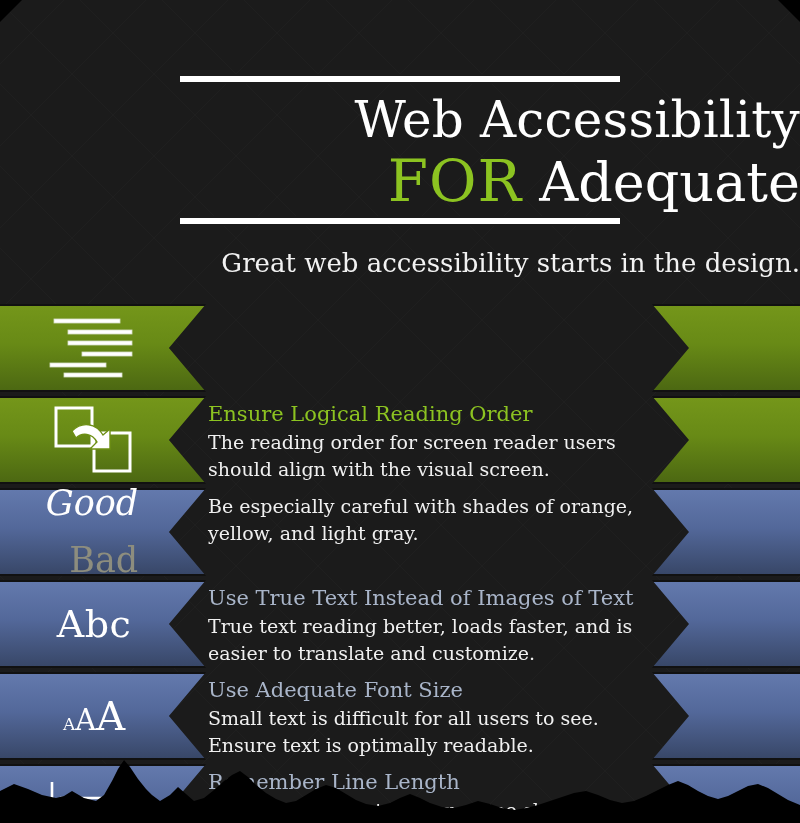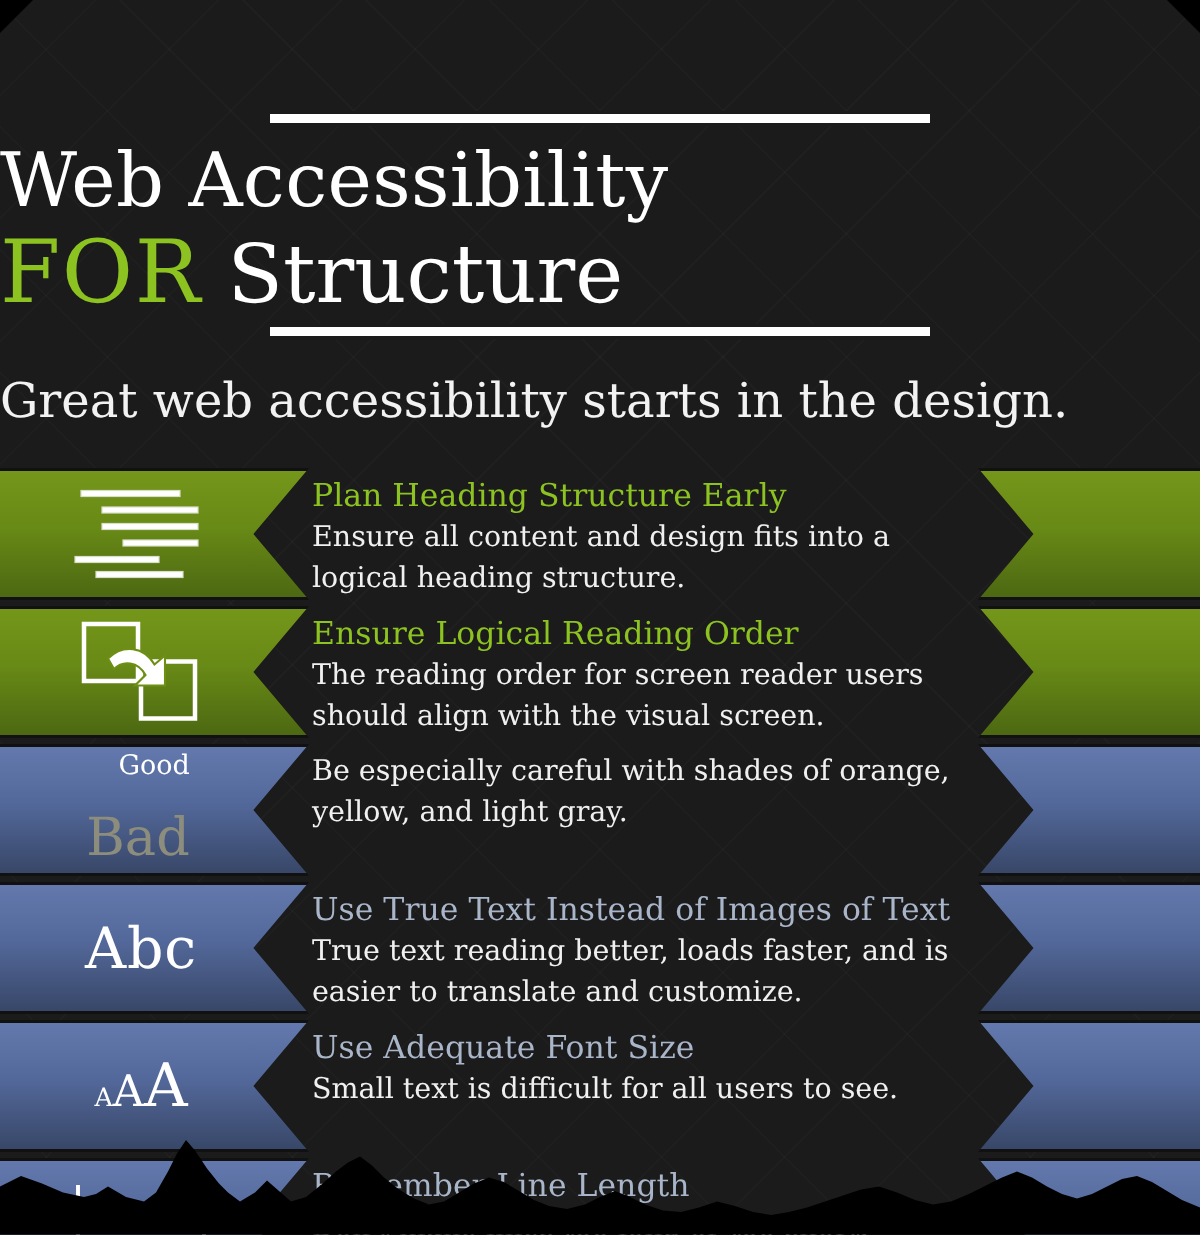--- a/index.html
+++ b/index.html
@@ -20,21 +20,21 @@
     background-color: #1b1b1b;
     background-image:
       repeating-linear-gradient(45deg, rgba(255,255,255,0.018) 0 1px, transparent 1px 58px),
       repeating-linear-gradient(-45deg, rgba(255,255,255,0.018) 0 1px, transparent 1px 58px);
   }
 
   
   .header {
     position: relative;
     padding-top: 74px;
-    text-align: left;
+    text-align: right;
     z-index: 4;
   }
   .rule {
     width: 440px;
     height: 6px;
     margin: 0 auto;
     background: #ffffff;
     border-top: 2px solid #1b1b1b;
     border-bottom: 2px solid #1b1b1b;
     box-sizing: content-box;
@@ -55,21 +55,21 @@
     color: #ffffff;
     white-space: nowrap;
   }
   .title-for {
     color: #8cc321;
     font-size: 58px;
     letter-spacing: 1px;
   }
   .subtitle {
     margin-top: 22px;
-    font-size: 32px;
+    font-size: 26px;
     color: #f2f2f2;
     white-space: nowrap;
   }
 
   
   .rows {
     position: relative;
     margin-top: 26px;
     z-index: 2;
   }
@@ -128,22 +128,23 @@
   }
   .icon-wrap svg { display: block; }
 
   .good-bad {
     text-align: right;
     line-height: 1.02;
     padding-right: 4px;
   }
   .good-bad .good {
     display: block;
-    font-size: 18px;
-    color: #ffffff;
+    font-size: 35px;
+    color: #ffffff;
+    font-style: italic;
   }
   .good-bad .bad {
     display: block;
     font-size: 35px;
     color: #8d8d7e;
     margin-top: 21px;
   }
   .abc-icon { font-size: 38px; color: #ffffff; letter-spacing: 0.5px; }
   .aaa-icon {
     display: flex;
@@ -205,21 +206,21 @@
 
 <div id="infographic">
 
   <div class="header">
     <div class="rule top"></div>
 
     <div class="title-line1">Web Accessibility</div>
 
     <div class="title-line2">
       <span class="title-for">FOR</span>
-      <span>Structure</span>
+      <span>Adequate</span>
     </div>
 
     <div class="rule bottom"></div>
 
     <div class="subtitle">Great web accessibility starts in the design.</div>
   </div>
 
   <div class="rows">
 
     <div class="row tight">
@@ -231,27 +232,20 @@
               <rect x="22" y="13" width="64" height="4"></rect>
               <rect x="22" y="24" width="64" height="4"></rect>
               <rect x="36" y="35" width="50" height="4"></rect>
               <rect x="4" y="46" width="56" height="4"></rect>
               <rect x="18" y="56" width="58" height="4"></rect>
             </g>
           </svg>
         </div>
       </div>
       <div class="band-right green"></div>
-      <div class="row-text">
-        <div class="row-head green-h">Plan Heading Structure Early</div>
-        <div class="row-body">
-          <span>Ensure all content and design fits into a</span>
-          <span>logical heading structure.</span>
-        </div>
-      </div>
     </div>
 
     <div class="row gap">
       <div class="band-left green">
         <div class="icon-wrap">
           <svg width="84" height="70" viewBox="0 0 84 70" aria-hidden="true">
             <rect x="4" y="3" width="36" height="38" fill="none" stroke="#ffffff" stroke-width="3"></rect>
             <rect x="42" y="28" width="36" height="38" fill="none" stroke="#ffffff" stroke-width="3"></rect>
             <path d="M20 26 C30 16, 44 18, 51 30 L58 24 L58 44 L38 44 L45 37 C40 28, 30 27, 24 33 Z" fill="#ffffff" stroke="#6d8f14" stroke-width="1.4"></path>
           </svg>
@@ -309,20 +303,21 @@
             <span class="a2">A</span>
             <span class="a3">A</span>
           </div>
         </div>
       </div>
       <div class="band-right blue"></div>
       <div class="row-text">
         <div class="row-head blue-h">Use Adequate Font Size</div>
         <div class="row-body">
           <span>Small text is difficult for all users to see.</span>
+          <span>Ensure text is optimally readable.</span>
         </div>
       </div>
     </div>
 
     <div class="row">
       <div class="band-left blue">
         <div class="icon-wrap">
           <svg width="96" height="56" viewBox="0 0 96 56" aria-hidden="true">
             <g stroke="#ffffff" stroke-width="2.6" fill="none">
               <line x1="6" y1="2" x2="6" y2="40"></line>

